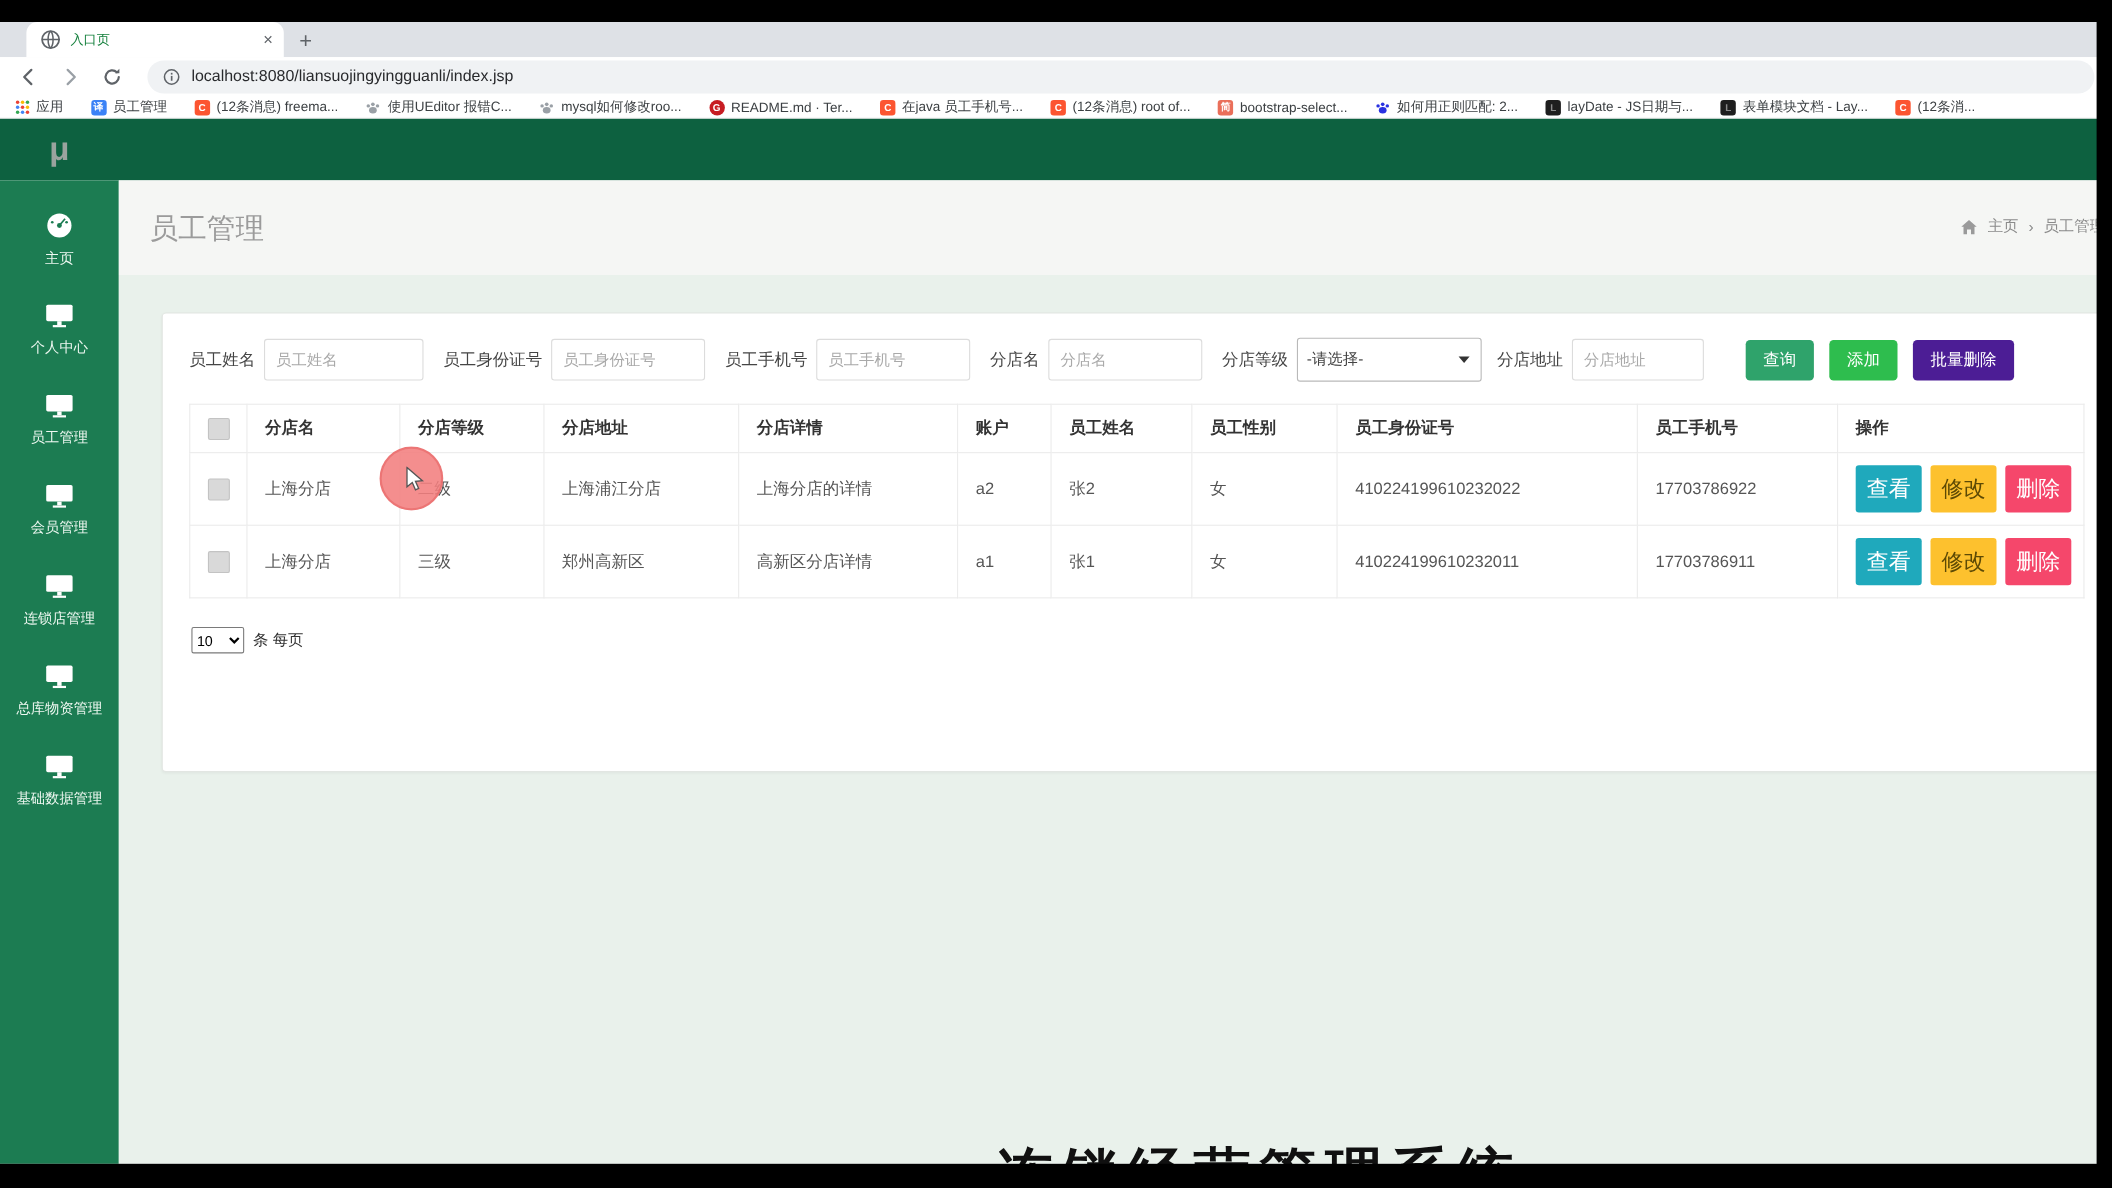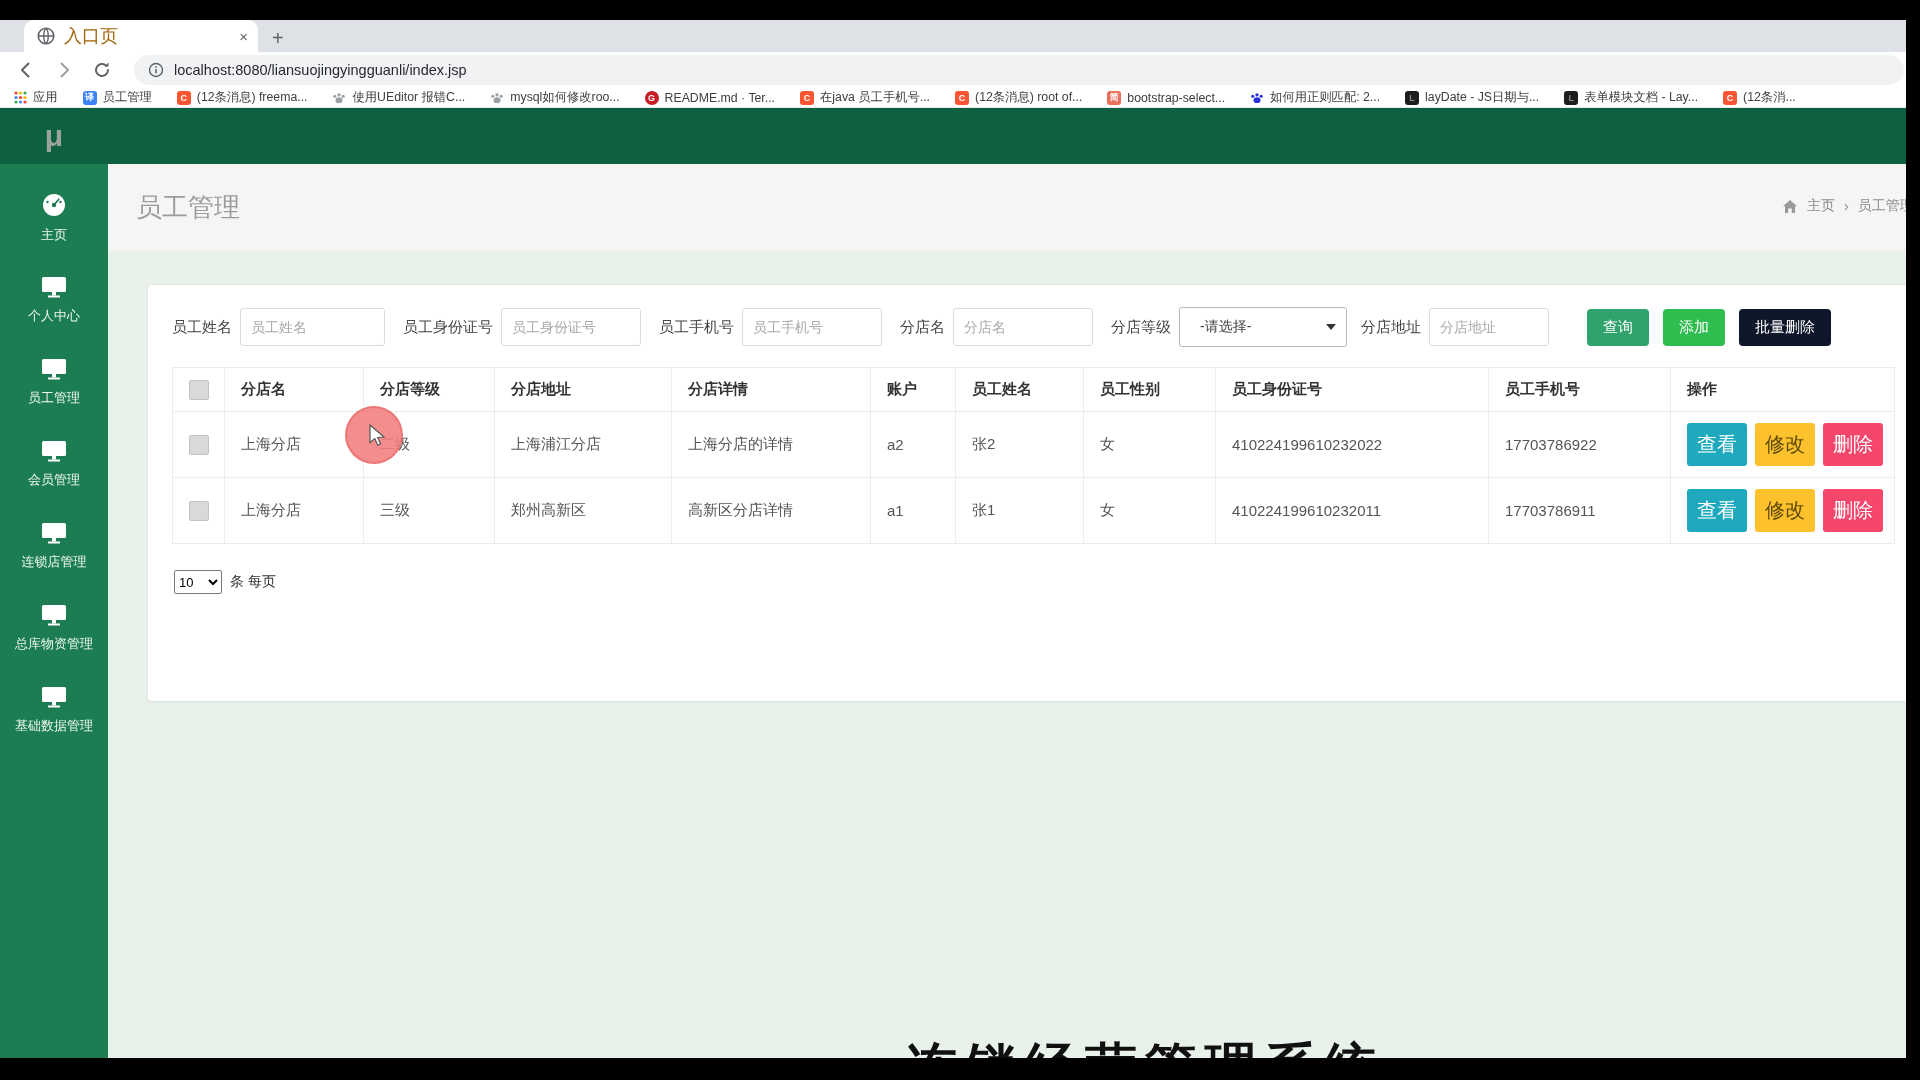--- a/index.html
+++ b/index.html
@@ -10,21 +10,21 @@
   
   .bar-top    { position:absolute; left:0; top:0; width:1920px; height:20px; background:#000; z-index:60; }
   .bar-bottom { position:absolute; left:0; top:1058px; width:1920px; height:22px; background:#000; z-index:60; }
   .bar-right  { position:absolute; left:1906px; top:0; width:14px; height:1080px; background:#000; z-index:60; }
 
   
   .browser { position:absolute; left:0; top:20px; width:1920px; height:1060px; background:#fff; }
   .tabstrip { height:32px; background:#dee1e6; display:flex; align-items:flex-end; }
   .tab { margin-left:24px; width:234px; height:32px; background:#fff; border-radius:10px 10px 0 0;
          display:flex; align-items:center; padding:0 10px 0 12px; gap:8px; }
-  .tab-title { flex:1; font-size:18px; color:#a16207; white-space:nowrap; overflow:hidden; }
+  .tab-title { flex:1; font-size:12px; color:#15803d; white-space:nowrap; overflow:hidden; }
   .tab-close { font-size:15px; color:#5f6368; line-height:1; cursor:default; }
   .newtab { font-size:20px; color:#5f6368; margin:0 0 4px 14px; line-height:1; }
 
   .navrow { height:36px; background:#fff; display:flex; align-items:center; padding:0 16px 0 16px; gap:18px; }
   .nav-ic { width:20px; height:20px; flex:none; }
   .omnibox { flex:1; height:30px; background:#f0f2f4; border-radius:15px; display:flex; align-items:center;
              padding:0 14px; gap:10px; margin-left:4px;text-align:center; }
   .url { font-size:14.5px; color:#28292c; white-space:nowrap; overflow:hidden; }
 
   .bmrow { height:20px; background:#fff; display:flex; align-items:center; padding-left:14px; gap:25px;
@@ -62,30 +62,30 @@
   .panel { width:1773px; min-height:418px; background:#fff; border:1px solid #e2e6e2; border-radius:4px;
            padding:22px 26px 0 24px; box-shadow:0 1px 2px rgba(0,0,0,0.03); }
   .panel-title { font-size:20px; color:#2aa267; margin-bottom:22px; }
 
   .filter-row { display:flex; align-items:center; flex-wrap:nowrap; }
   .f-label { font-size:15px; color:#454545; margin-right:8px; white-space:nowrap; }
   .f-input { height:38px; border:1px solid #dcdcdc; border-radius:3px; padding:0 10px; font-size:14px;
              color:#333; background:#fff; margin-right:18px; }
   .f-input::placeholder { color:#a9a9a9; }
   .f-select { height:40px; width:168px; border:1px solid #b9b9b9; border-radius:3px; background:#fff;
-              display:flex; align-items:center; justify-content:space-between; padding:0 10px 0 20px;
+              display:flex; align-items:center; justify-content:space-between; padding:0 10px 0 8px;
               font-size:14px; color:#444; margin-right:14px; }
   .caret { width:0; height:0; border-left:5px solid transparent; border-right:5px solid transparent;
            border-top:6px solid #333; }
   .btns { display:flex; gap:14px; margin-left:38px; }
   .btn { border:none; border-radius:4px; color:#fff; font-size:15px; padding:9px 16px; white-space:nowrap;
          cursor:pointer; font-family:inherit; }
   .btn-search { background:#2fa36b;text-align:right; }
   .btn-add { background:#2ebd4e; }
-  .btn-danger { background:#0f172a; }
+  .btn-danger { background:#4c1d95; }
 
   table.grid { border-collapse:collapse; table-layout:fixed; width:1723px; margin-top:20px; }
   .grid th, .grid td { border:1px solid #ececec; padding:0 16px; text-align:left; overflow:hidden;
                        white-space:nowrap; }
   .grid th { height:44px; font-size:15px; color:#333; font-weight:bold; background:#fff; }
   .grid td { height:66px; font-size:15px; color:#555; background:#fff; }
   .cb-cell { text-align:center !important; padding:0 !important; }
   .checkbox { width:20px; height:20px; background:#d9d9d9; border:1px solid #c3c3c3; border-radius:2px;
               display:inline-block; vertical-align:middle; }
   .row-actions { display:flex; gap:8px; }

